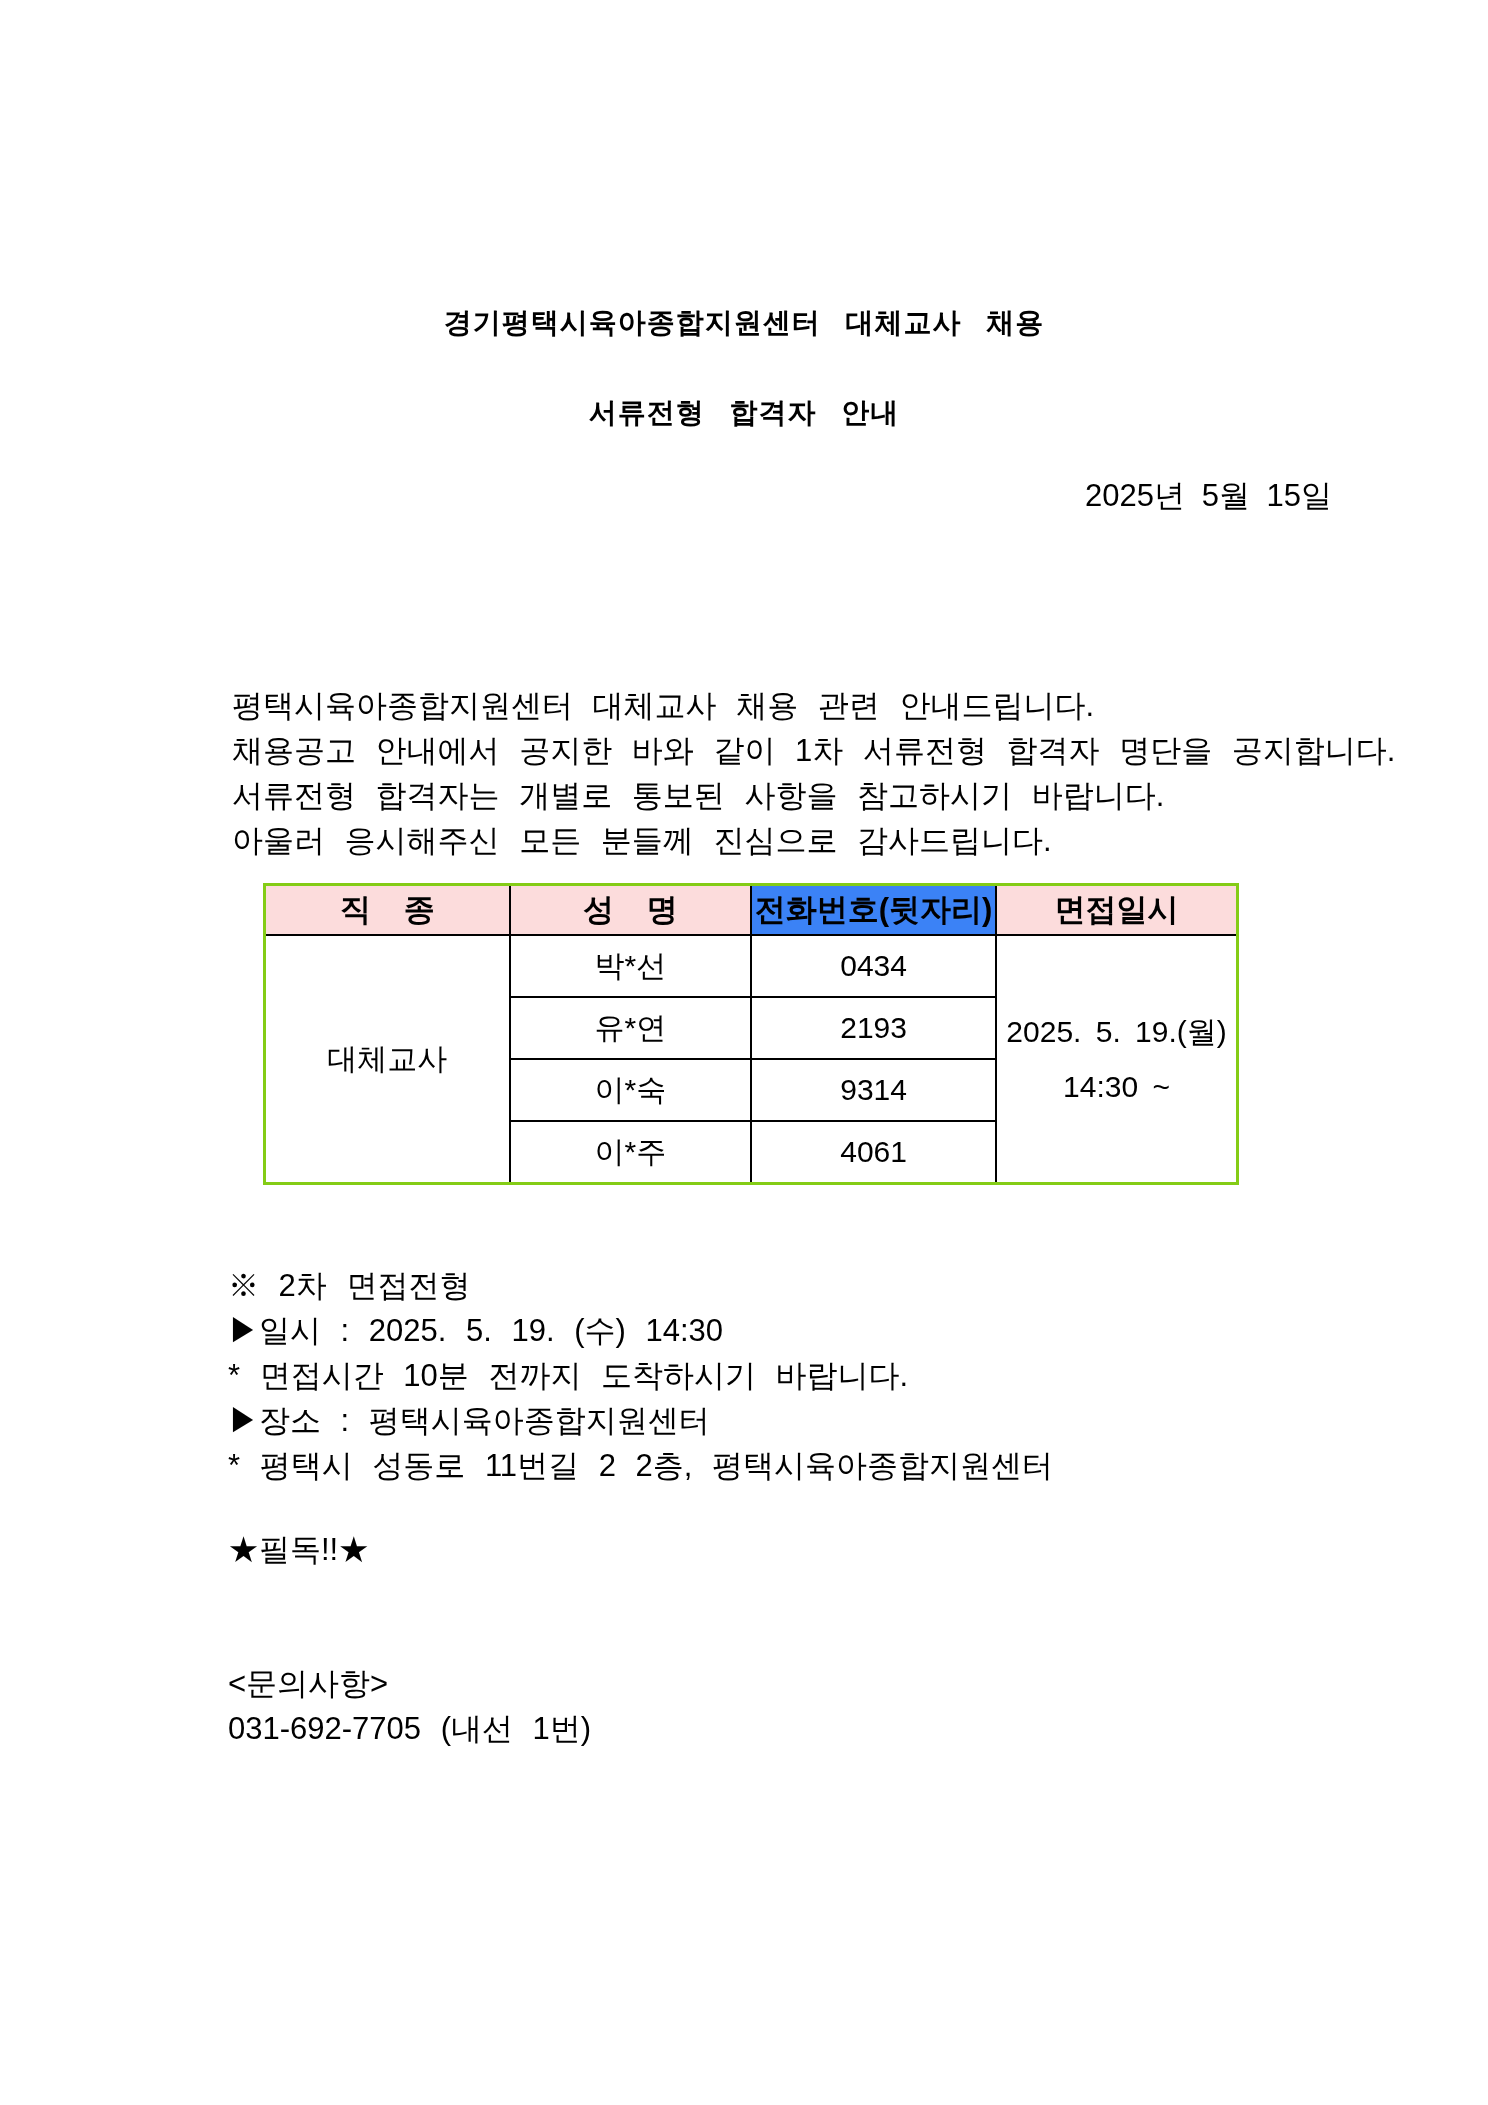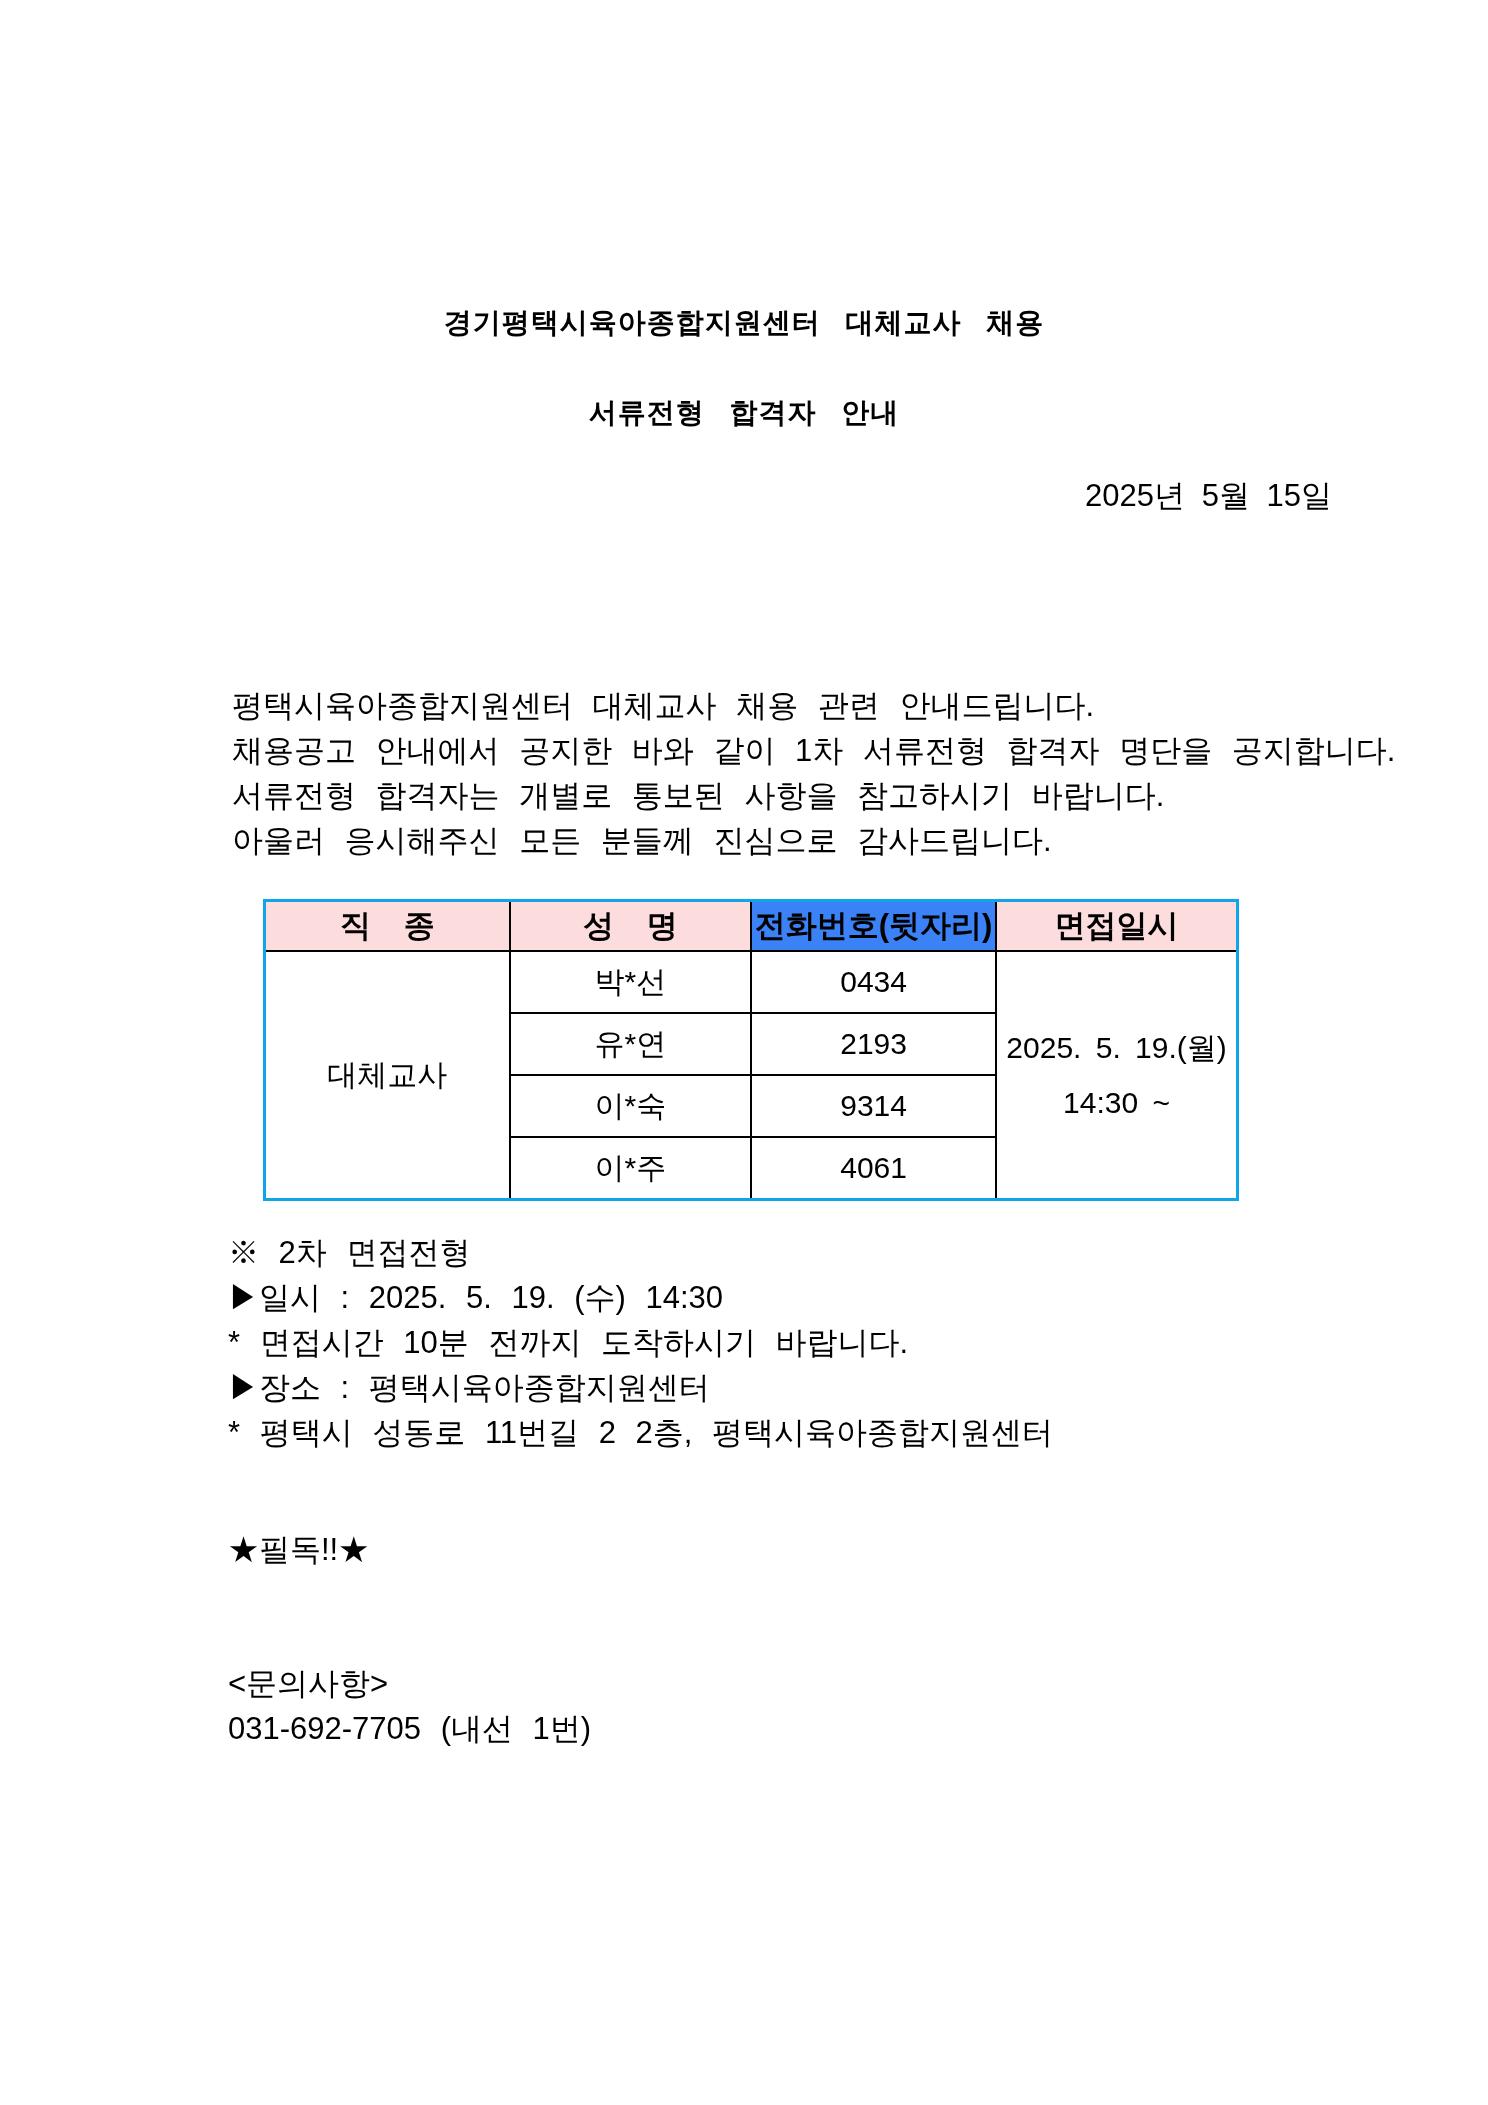--- a/index.html
+++ b/index.html
@@ -56,22 +56,21 @@
   .table-wrap {
     position: absolute;
     left: 263px;
     top: 883px;
     width: 976px;
   }
   table.pass-table {
     width: 100%;
     border-collapse: collapse;
     table-layout: fixed;
-    border: 3px solid #0ea5e9;
-    margin-top: 16px;
+    border: 3px solid #84cc16;
   }
   table.pass-table th,
   table.pass-table td {
     border: 2px solid #000000;
     text-align: center;
     vertical-align: middle;
     padding: 0;
   }
   table.pass-table th {
     height: 48px;
@@ -90,21 +89,21 @@
   }
 
   
   .section {
     position: absolute;
     left: 228px;
     font-size: 31px;
     line-height: 45px;
     word-spacing: 11px;
   }
-  .sec-interview { top: 1230px; }
+  .sec-interview { top: 1263px; }
   .sec-notice    { top: 1527px; }
   .sec-contact   { top: 1661px; }
 </style>
 </head>
 <body>
 
 <div class="page">
 
   <div class="title-block">
     <div>경기평택시육아종합지원센터 대체교사 채용</div>

